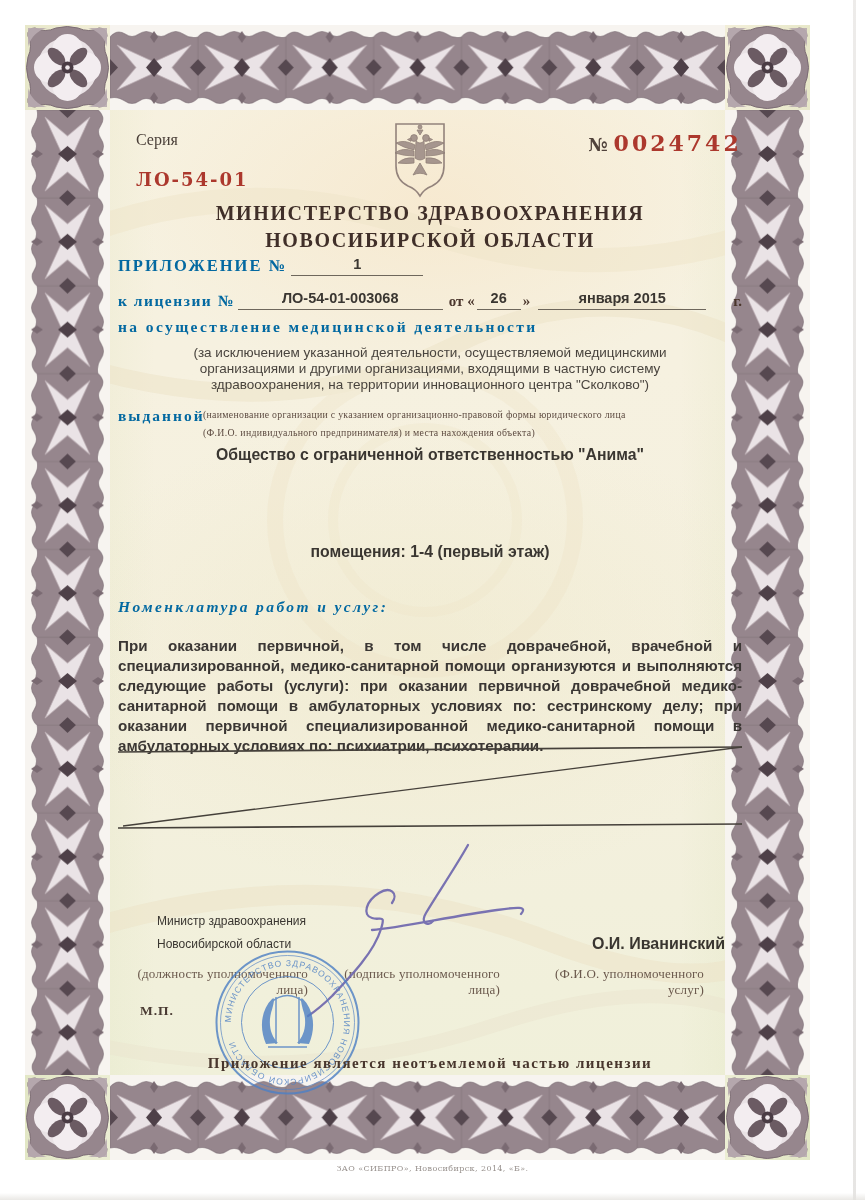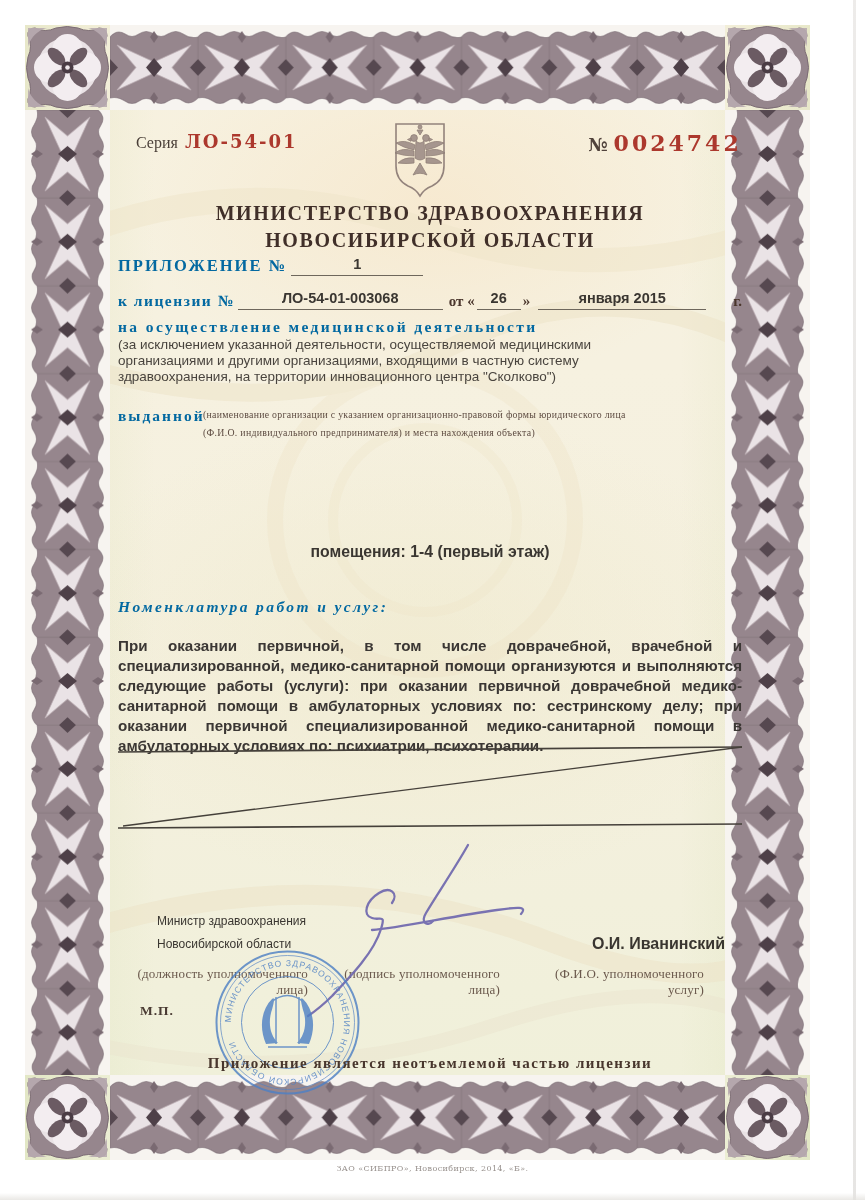--- a/index.html
+++ b/index.html
@@ -11,37 +11,37 @@
       radial-gradient(500px 320px at 50% 55%, rgba(235,228,190,0.35), rgba(235,228,190,0) 75%),
       linear-gradient(90deg, rgba(196,210,150,0.30) 0, rgba(196,210,150,0.12) 70px, rgba(0,0,0,0) 130px, rgba(0,0,0,0) 655px, rgba(196,210,150,0.12) 715px, rgba(196,210,150,0.30) 785px),
       linear-gradient(180deg,#f7f1df 0%,#f6f1e0 30%,#f4f0de 62%,#eff0d9 100%);}
   svg{display:block;}
   .frame{position:absolute;left:25px;top:25px;}
   .wm{position:absolute;left:25px;top:25px;pointer-events:none;}
   .overlay{position:absolute;left:0;top:0;pointer-events:none;}
   .abs{position:absolute;}
   .serif-label{font-family:"Liberation Serif",serif;font-weight:bold;color:#0369a1;}
   .red-slab{font-family:"DejaVu Serif",serif;font-weight:bold;color:#ac382d;}
-  .hdr-series{left:136px;top:131px;font-size:17px;display:flex;align-items:baseline;gap:7px;}
+  .hdr-series{left:136px;top:131px;font-size:17px;display:flex;align-items:baseline;gap:20px;flex-direction:column;}
   .hdr-series .lbl{font-family:"Liberation Serif",serif;color:#4a3f38;font-size:16px;}
   .hdr-series .val{font-size:18px;letter-spacing:2px;}
   .hdr-number{left:588px;top:130px;font-size:17px;display:flex;align-items:baseline;gap:6px;}
   .hdr-number .sign{font-family:"DejaVu Serif",serif;color:#51433c;font-size:18px;font-weight:bold;}
   .hdr-number .val{font-size:22px;letter-spacing:3px;}
   .title{left:118px;width:624px;text-align:center;font-family:"Liberation Serif",serif;
          font-weight:bold;color:#402f29;font-size:20px;letter-spacing:1.6px;}
   .row{left:118px;width:624px;display:flex;align-items:flex-end;}
   .fld{border-bottom:1px solid #6e675c;text-align:center;
        font-family:"Liberation Sans",sans-serif;font-weight:bold;font-size:14.5px;color:#3a3631;
        padding-bottom:2px;line-height:1.1;}
   .annex-label{font-size:16.5px;letter-spacing:2px;}
   .lic-label{font-size:15.5px;letter-spacing:1.5px;}
   .lic-word{font-family:"Liberation Serif",serif;font-weight:bold;color:#4a362c;font-size:15px;}
   .act-line{left:118px;top:318px;font-size:15.5px;letter-spacing:2.4px;}
-  .note{left:118px;width:624px;color:#49443e;font-size:13.5px;line-height:15.5px;}
+  .note{left:118px;width:624px;text-align:center;color:#49443e;font-size:13.5px;line-height:15.5px;margin-top:8px;}
   .tiny-note{font-family:"Liberation Serif",serif;color:#5d4b41;font-size:9.8px;line-height:18px;letter-spacing:0.3px;}
   .center-bold{left:118px;width:624px;text-align:center;font-weight:bold;color:#3a3631;font-size:15.8px;}
   .services-par{left:118px;top:636px;width:624px;font-weight:bold;color:#3b3734;
        font-size:15.2px;line-height:20px;text-align:justify;}
   .sig-pos{left:122px;top:910px;font-weight:normal;color:#3a3631;font-size:12px;line-height:22.5px;margin-left:35px;}
   .sig-name{left:540px;top:935px;width:185px;text-align:right;font-weight:bold;color:#3a3631;font-size:16px;}
   .cap{position:absolute;top:966px;text-align:right;font-family:"Liberation Serif",serif;
        color:#6a584c;font-size:13px;letter-spacing:0.2px;}
   .mp{left:140px;top:1003px;font-family:"Liberation Serif",serif;font-weight:bold;
       color:#4a3b33;font-size:13.5px;letter-spacing:1px;}
@@ -188,20 +188,21 @@
   <div class="abs serif-label act-line">на осуществление медицинской деятельности</div>
   <div class="abs note" style="top:337px;">(за исключением указанной деятельности, осуществляемой медицинскими</div>
   <div class="abs note" style="top:353px;">организациями и другими организациями, входящими в частную систему</div>
   <div class="abs note" style="top:369px;">здравоохранения, на территории инновационного центра "Сколково")</div>
 
   <div class="abs serif-label" style="left:118px;top:407px;font-size:15.5px;letter-spacing:2px;">выданной</div>
   <div class="abs tiny-note" style="left:203px;top:406px;width:500px;">
     <div>(наименование организации с указанием организационно-правовой формы юридического лица</div>
     <div>(Ф.И.О. индивидуального предпринимателя) и места нахождения объекта)</div>
   </div>
+  <div class="abs center-bold" style="top:446px;">Общество с ограниченной ответственностью "Анима"</div>
 
   <div class="abs center-bold" style="top:543px;">помещения: 1-4 (первый этаж)</div>
 
   <div class="abs serif-label" style="left:118px;top:598px;font-size:15.5px;letter-spacing:2.4px;font-style:italic;">Номенклатура работ и услуг:</div>
 
   <div class="abs services-par">При оказании первичной, в том числе доврачебной, врачебной и специализированной, медико-санитарной помощи организуются и выполняются следующие работы (услуги): при оказании первичной доврачебной медико-санитарной помощи в амбулаторных условиях по: сестринскому делу; при оказании первичной специализированной медико-санитарной помощи в амбулаторных условиях по: психиатрии, психотерапии.</div>
 
   <svg class="overlay" width="865" height="1200" viewBox="0 0 865 1200">
     <line x1="118" y1="752" x2="742" y2="747" stroke="#45403a" stroke-width="1.6"></line>
     <line x1="742" y1="747" x2="123" y2="826" stroke="#45403a" stroke-width="1.3"></line>

